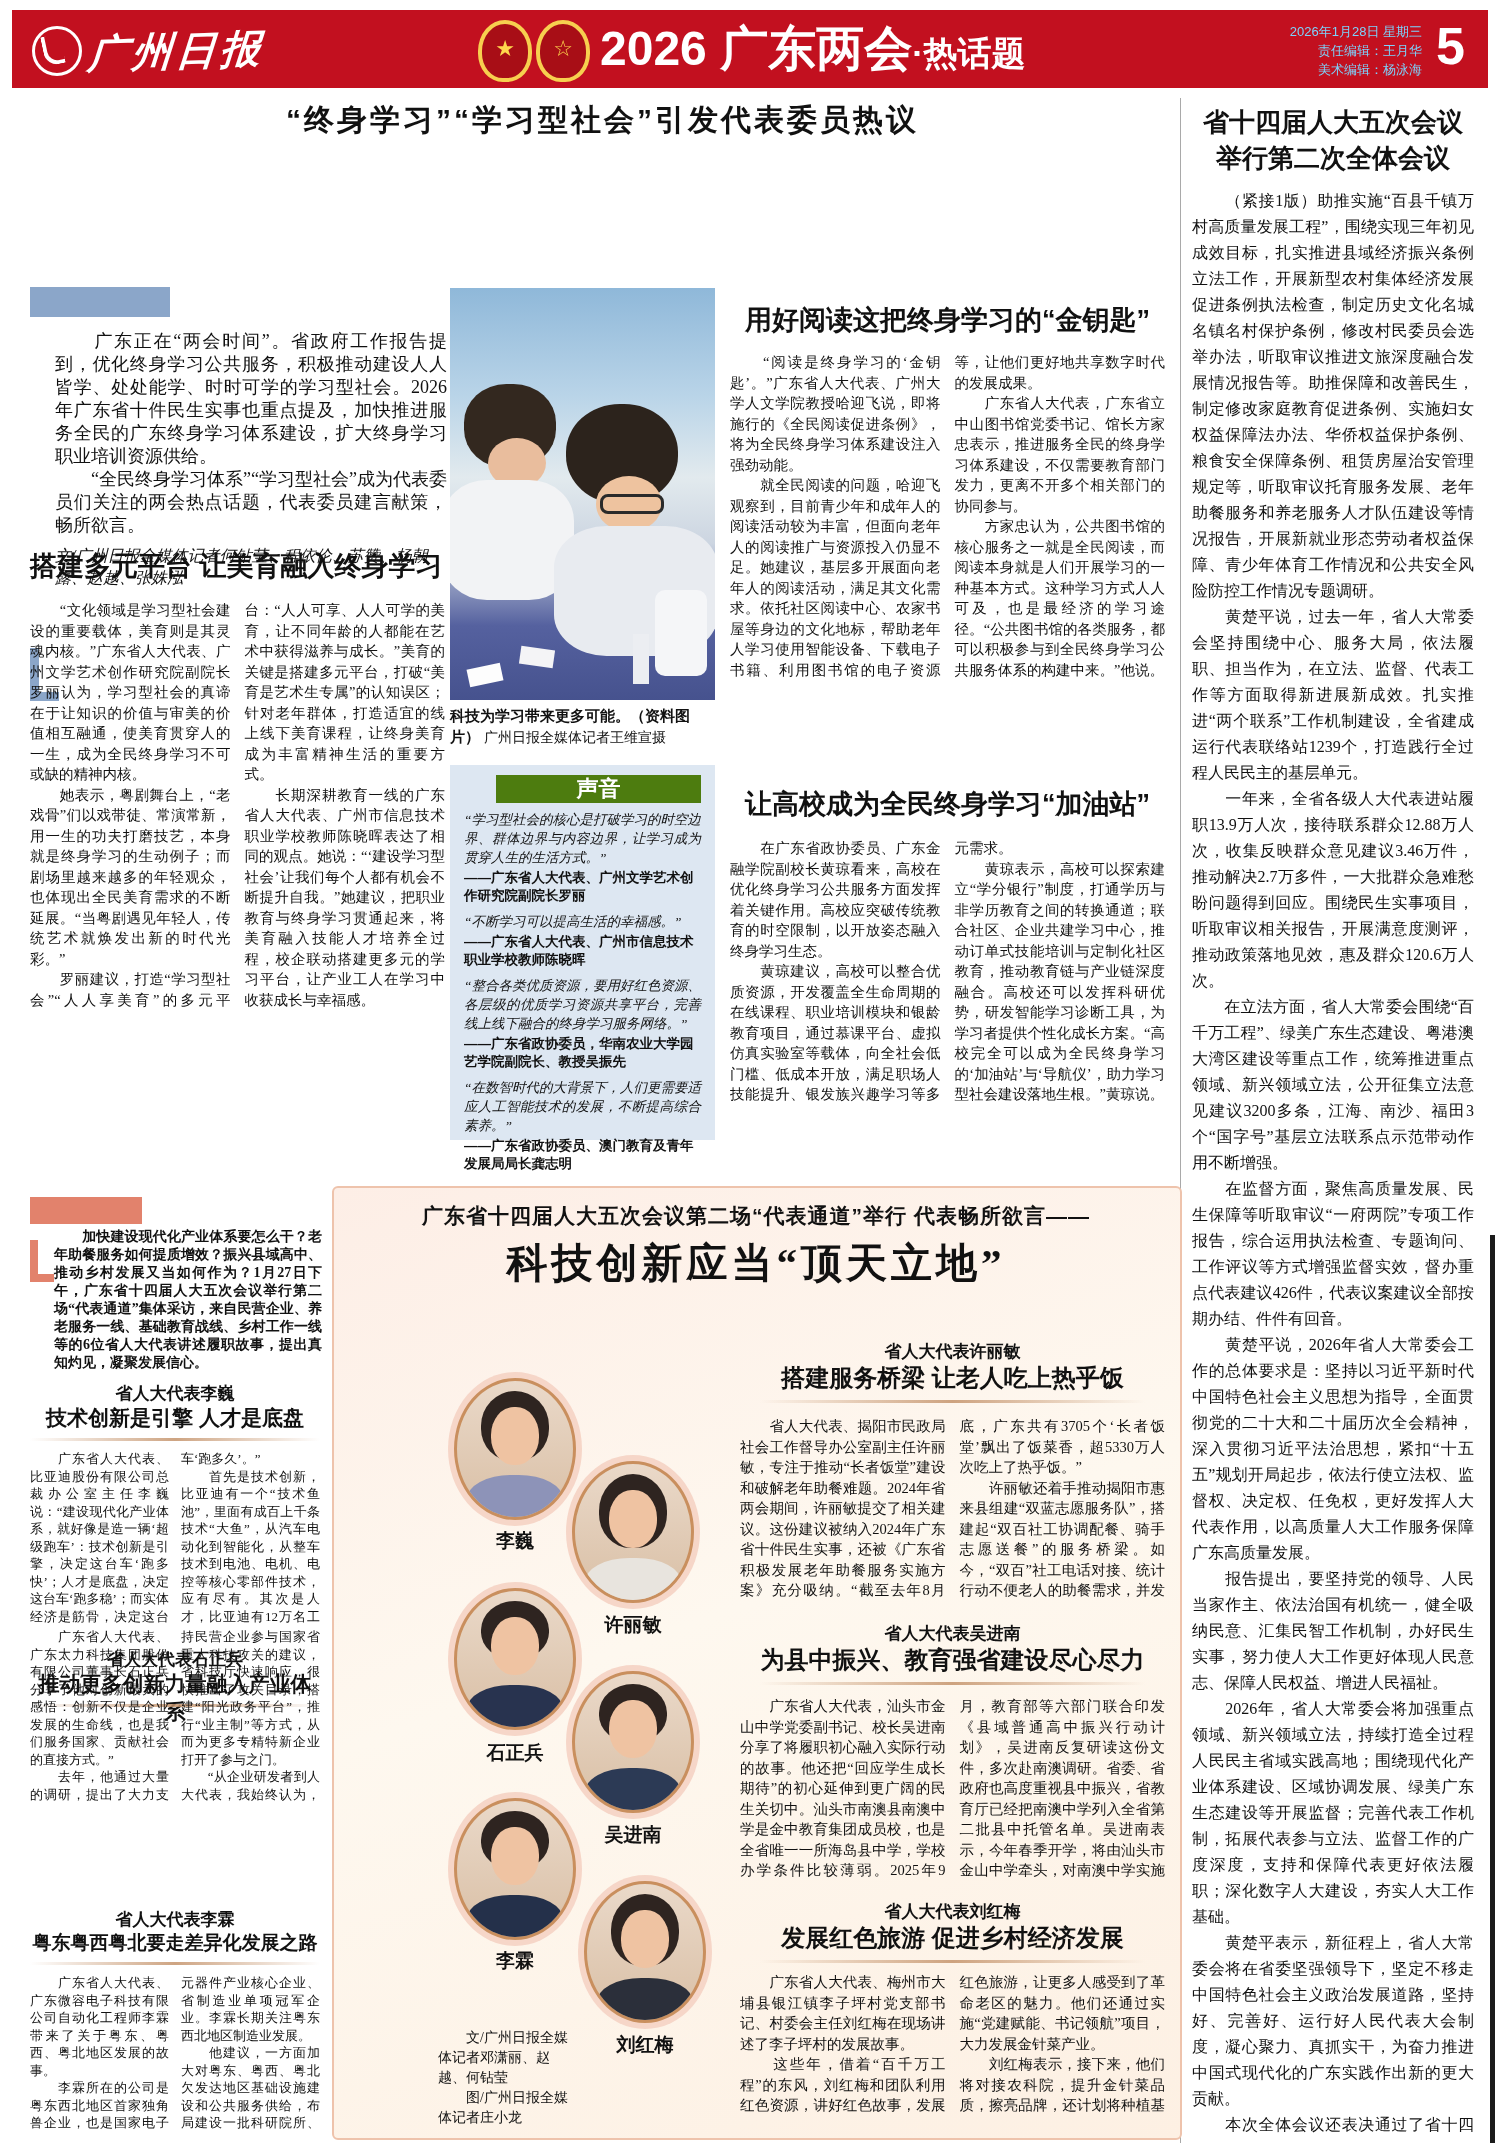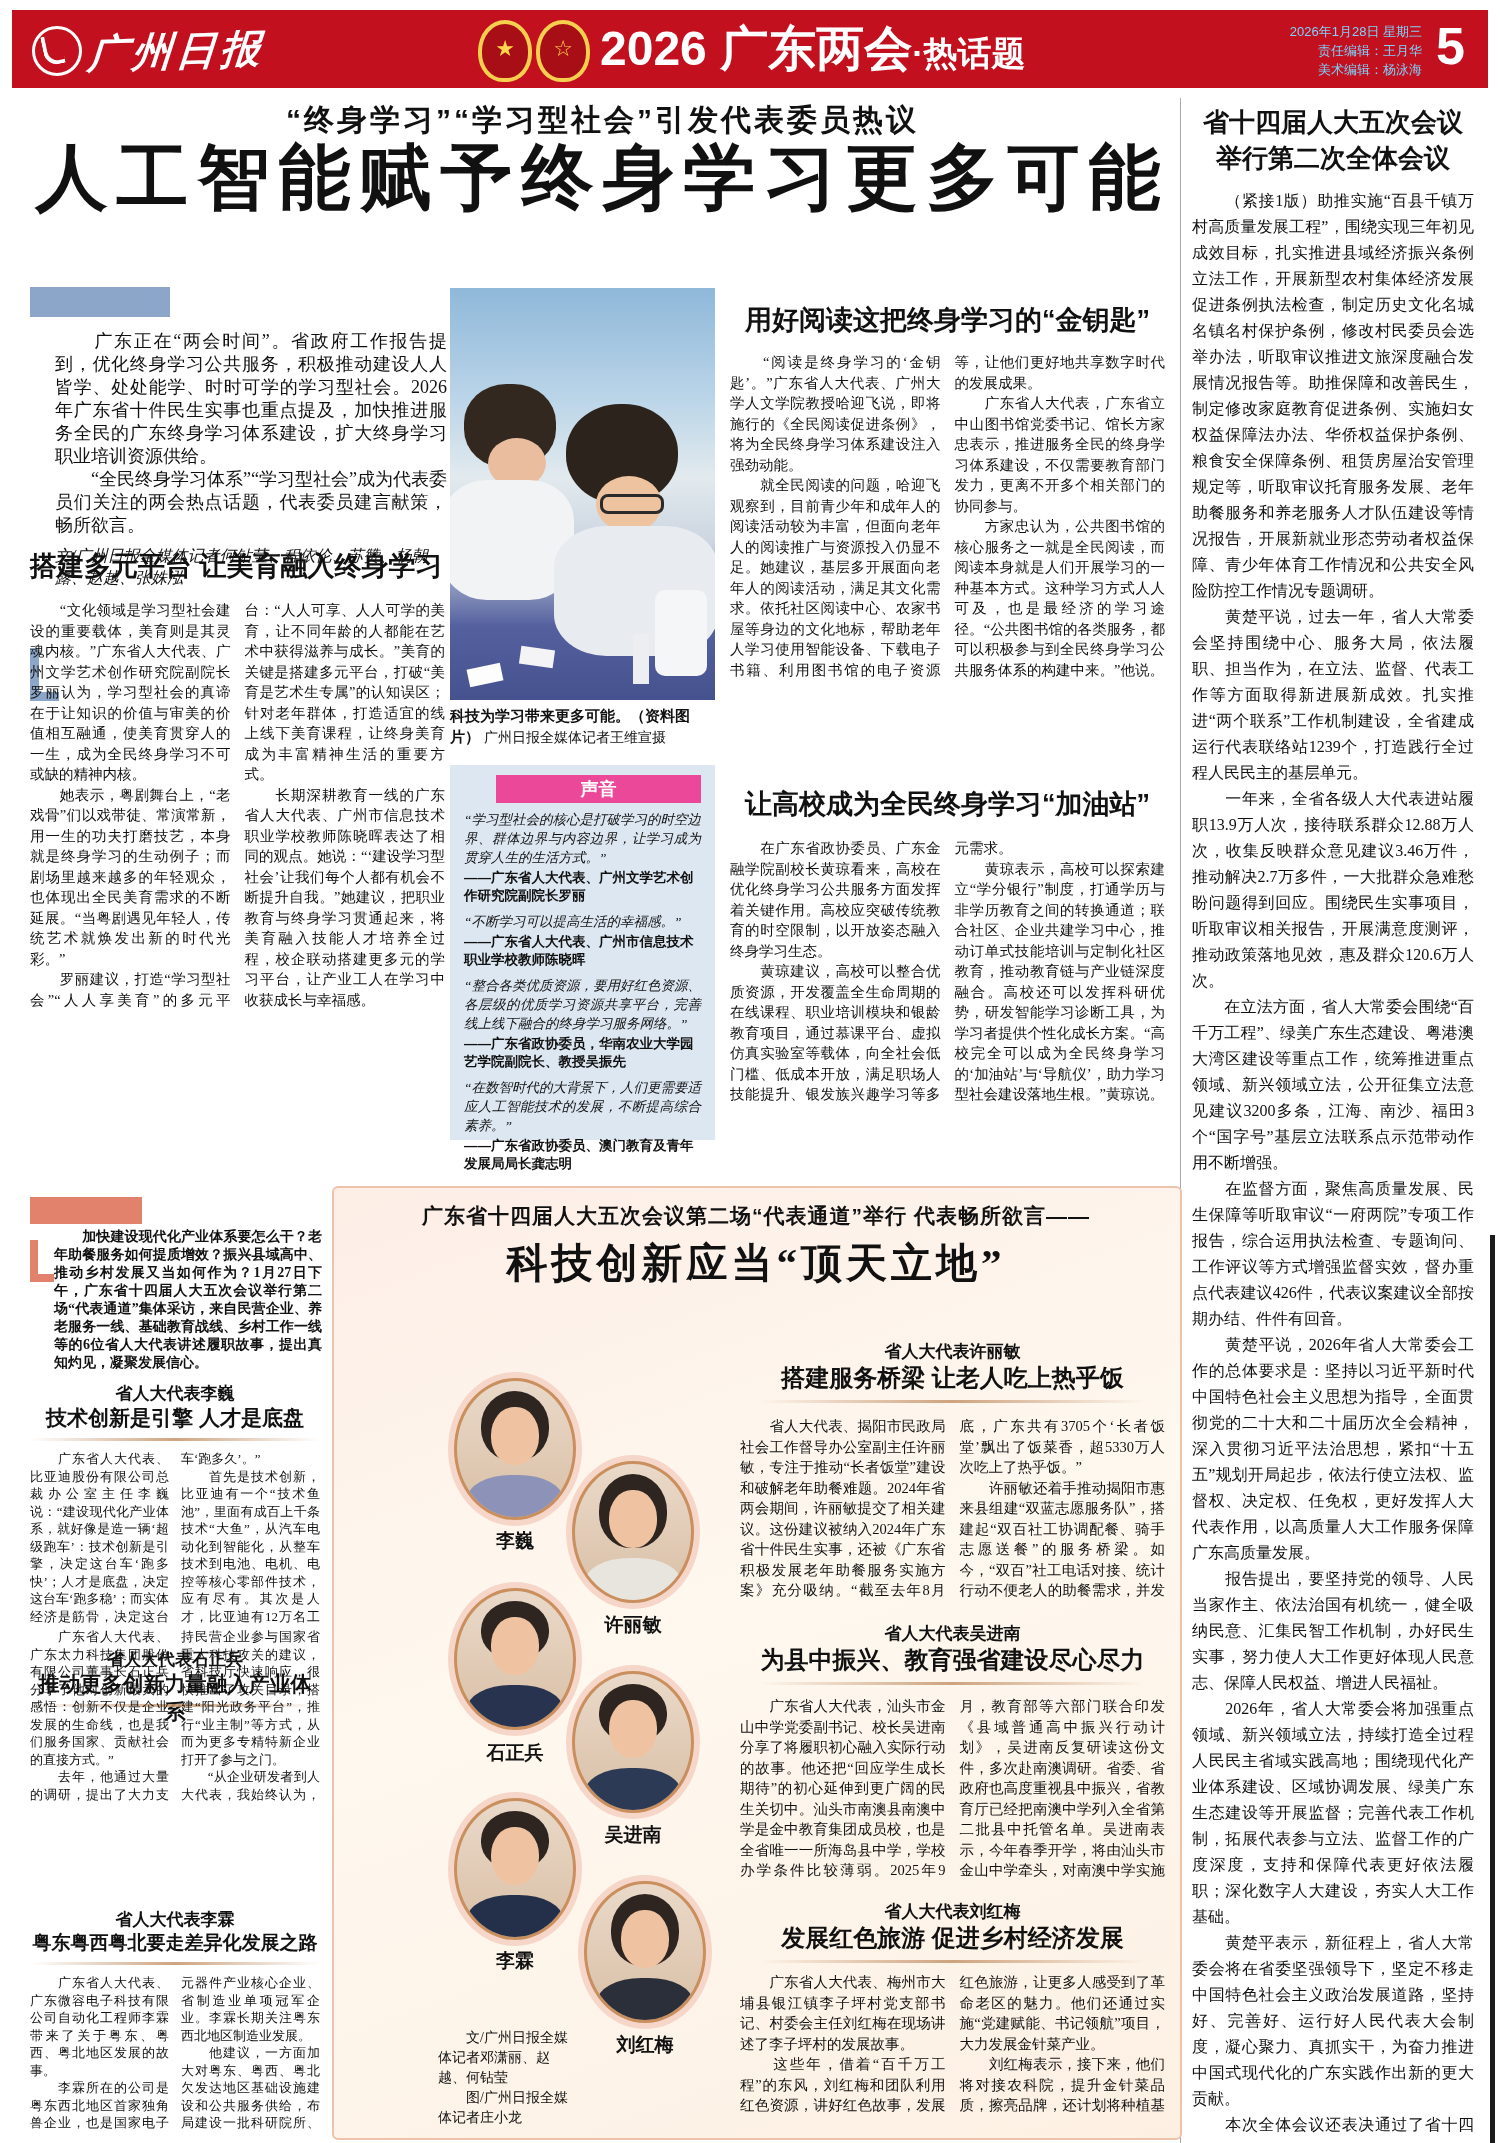--- a/index.html
+++ b/index.html
@@ -47,21 +47,21 @@
   .ph-head2{left:116px;top:116px;width:112px;height:100px;background:#2c231c;border-radius:48%;}
   .ph-face2{left:146px;top:188px;width:66px;height:56px;background:#eec39f;border-radius:50%;}
   .ph-glass{left:150px;top:206px;width:58px;height:14px;border:3px solid #2a2a2a;border-radius:8px;background:transparent;}
   .ph-shirt2{left:104px;top:238px;width:164px;height:130px;background:#e8ebf0;border-radius:32%;}
   .ph-scope{right:8px;bottom:24px;width:52px;height:86px;background:#f5f6f8;border-radius:10px;box-shadow:-40px 26px 0 -18px #eceef2;}
   .ph-card1{left:18px;bottom:16px;width:34px;height:18px;background:#fdfdfd;transform:rotate(-12deg);}
   .ph-card2{left:70px;bottom:34px;width:34px;height:18px;background:#f4f4f6;transform:rotate(8deg);}
 
   
   .voices{background:#dde7f2;}
-  .voices-bar{background:#ec4899;color:#fff;font-size:18px;font-weight:bold;text-align:center;line-height:28px;}
+  .voices-bar{background:#4d7c0f;color:#fff;font-size:22px;font-weight:bold;text-align:center;line-height:28px;}
   .v-quote{font-size:13.5px;line-height:19px;font-style:italic;margin:7px 0 2px 0;text-align:justify;}
   .v-attrib{font-size:13.5px;line-height:18px;font-weight:bold;font-family:"Liberation Sans","DejaVu Sans",sans-serif;}
 
   
   .panel{border:2px solid #eec3ac;border-radius:6px;
       background:linear-gradient(160deg,#fdeee6 0%,#fef8ef 45%,#fdf0e3 100%);}
   .db-kicker{font-size:21px;font-weight:bold;letter-spacing:1px;}
   .db-headline{font-size:41px;font-weight:bold;letter-spacing:4px;}
   .deco-bar-salmon{background:#e2826c;}
   .deco-l-salmon{border-left:8px solid #e2826c;border-bottom:8px solid #e2826c;}
@@ -103,21 +103,20 @@
       <div>责任编辑：王月华</div>
       <div>美术编辑：杨泳海</div>
     </div>
     <div class="abs page-no sans" style="left:1424px;top:6px;">5</div>
   </div>
 
   <div class="abs vrule" style="left:1180px;top:98px;width:1px;height:2045px;"></div>
   <div class="abs edgebar" style="left:1490px;top:1235px;width:5px;height:908px;"></div>
 
   <div class="abs kicker sans ctr" style="left:30px;top:100px;width:1145px;">“终身学习”“学习型社会”引发代表委员热议</div>
-  <div class="abs lead-headline ctr" style="left:30px;top:130px;width:1145px;">人工智能赋予终身学习更多可能</div>
 
   <div class="abs deco-bar-blue" style="left:30px;top:287px;width:140px;height:30px;"></div>
   <div class="abs deco-l-blue" style="left:30px;top:648px;width:20px;height:44px;"></div>
 
   <div class="abs" style="left:55px;top:330px;width:392px;">
     <div class="lead-intro pre just">　　广东正在“两会时间”。省政府工作报告提到，优化终身学习公共服务，积极推动建设人人皆学、处处能学、时时可学的学习型社会。2026年广东省十件民生实事也重点提及，加快推进服务全民的广东终身学习体系建设，扩大终身学习职业培训资源供给。
 　　“全民终身学习体系”“学习型社会”成为代表委员们关注的两会热点话题，代表委员建言献策，畅所欲言。</div>
     <div class="lead-byline">文/广州日报全媒体记者何钻莹、程依伦、苏赞、杨朝露、赵越、张姝泓</div>
   </div>
 

